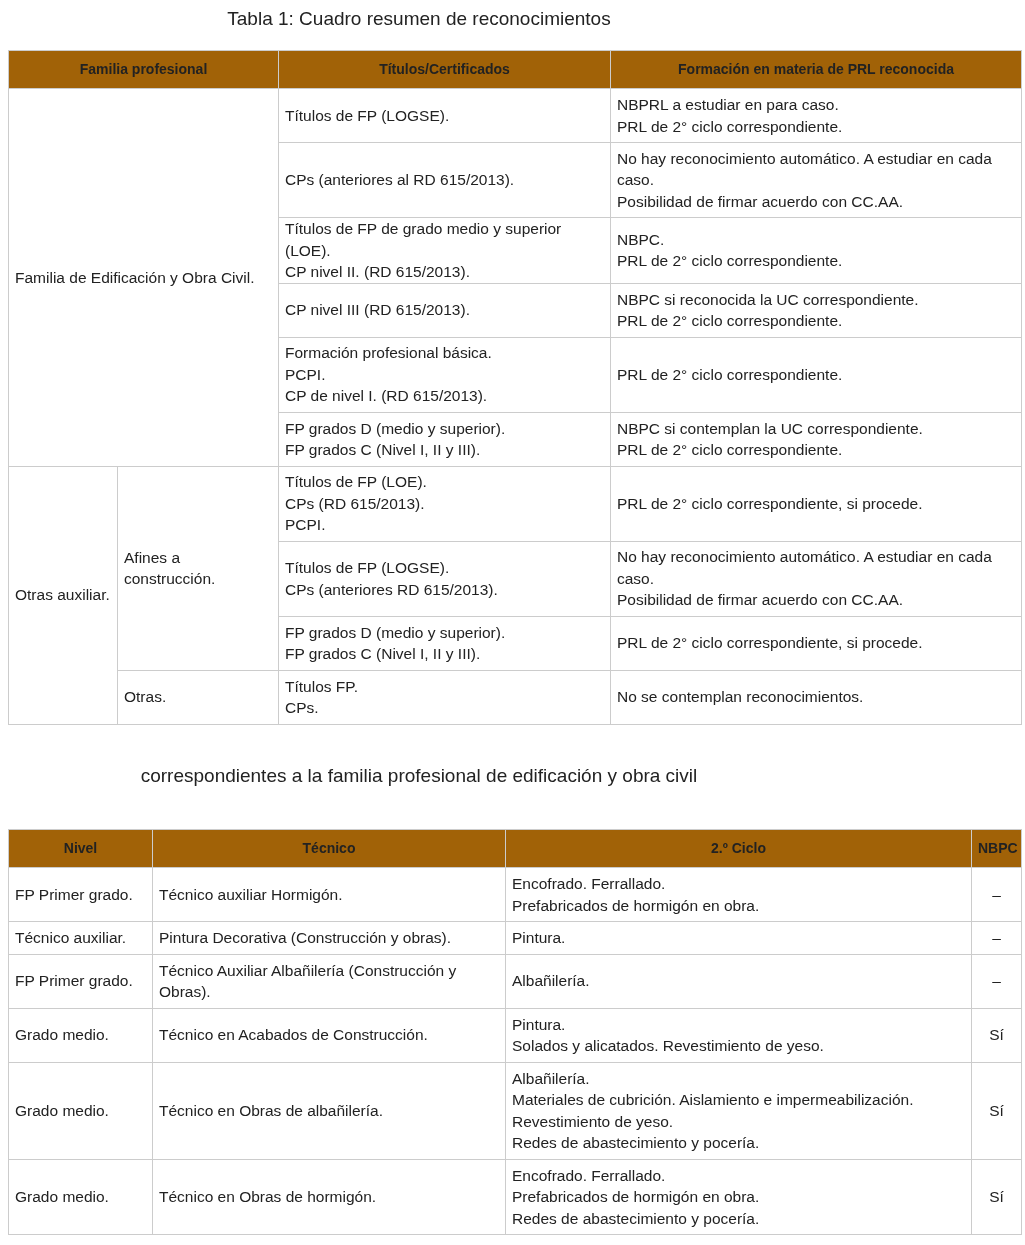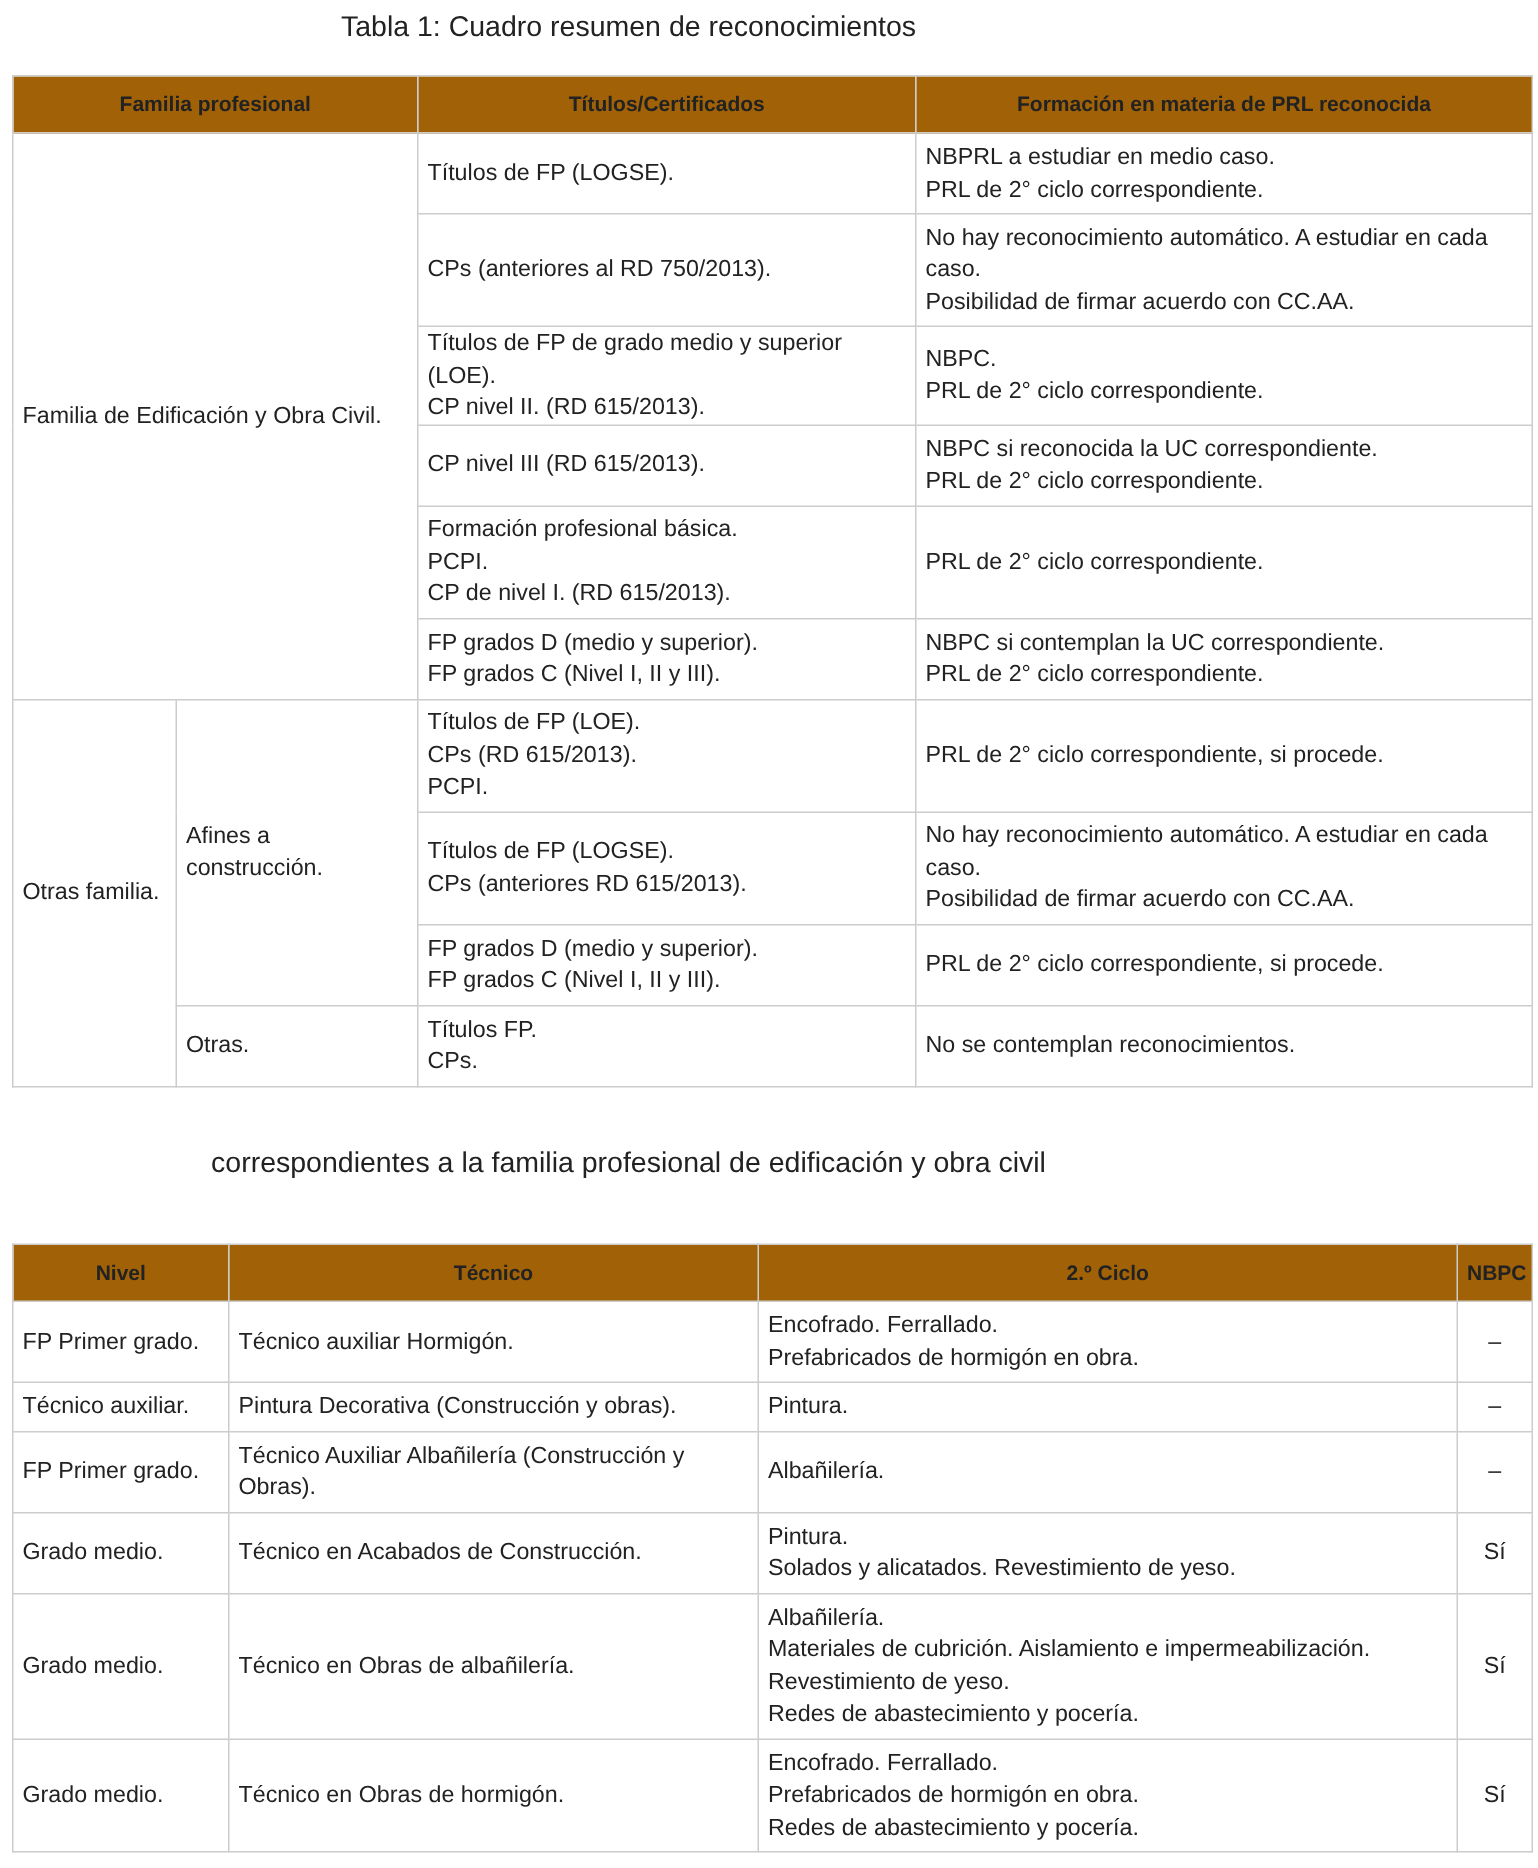--- a/index.html
+++ b/index.html
@@ -55,27 +55,27 @@
       <th>Formación en materia de PRL reconocida</th>
     </tr>
   </thead>
   <tbody>
     <tr class="h55">
       <td colspan="2" rowspan="6">Familia de Edificación y Obra Civil.</td>
       <td>
           <span class="line">Títulos de FP (LOGSE).</span>
         </td>
       <td>
-          <span class="line">NBPRL a estudiar en medio caso.</span>
-          <span class="line">PRL de 2° ciclo correspondiente.</span>
-        </td>
-    </tr>
-    <tr class="h75">
-      <td>
-          <span class="line">CPs (anteriores al RD 750/2013).</span>
+          <span class="line">NBPRL a estudiar en para caso.</span>
+          <span class="line">PRL de 2° ciclo correspondiente.</span>
+        </td>
+    </tr>
+    <tr class="h75">
+      <td>
+          <span class="line">CPs (anteriores al RD 615/2013).</span>
         </td>
       <td>
           <span class="line">No hay reconocimiento automático. A estudiar en cada caso.</span>
           <span class="line">Posibilidad de firmar acuerdo con CC.AA.</span>
         </td>
     </tr>
     <tr class="h54">
       <td>
           <span class="line">Títulos de FP de grado medio y superior (LOE).</span>
           <span class="line">CP nivel II. (RD 615/2013).</span>
@@ -108,21 +108,21 @@
       <td>
           <span class="line">FP grados D (medio y superior).</span>
           <span class="line">FP grados C (Nivel I, II y III).</span>
         </td>
       <td>
           <span class="line">NBPC si contemplan la UC correspondiente.</span>
           <span class="line">PRL de 2° ciclo correspondiente.</span>
         </td>
     </tr>
     <tr class="h75">
-      <td rowspan="4">Otras familia.</td>
+      <td rowspan="4">Otras auxiliar.</td>
       <td rowspan="3">Afines a construcción.</td>
       <td>
           <span class="line">Títulos de FP (LOE).</span>
           <span class="line">CPs (RD 615/2013).</span>
           <span class="line">PCPI.</span>
         </td>
       <td>
           <span class="line">PRL de 2° ciclo correspondiente, si procede.</span>
         </td>
     </tr>

